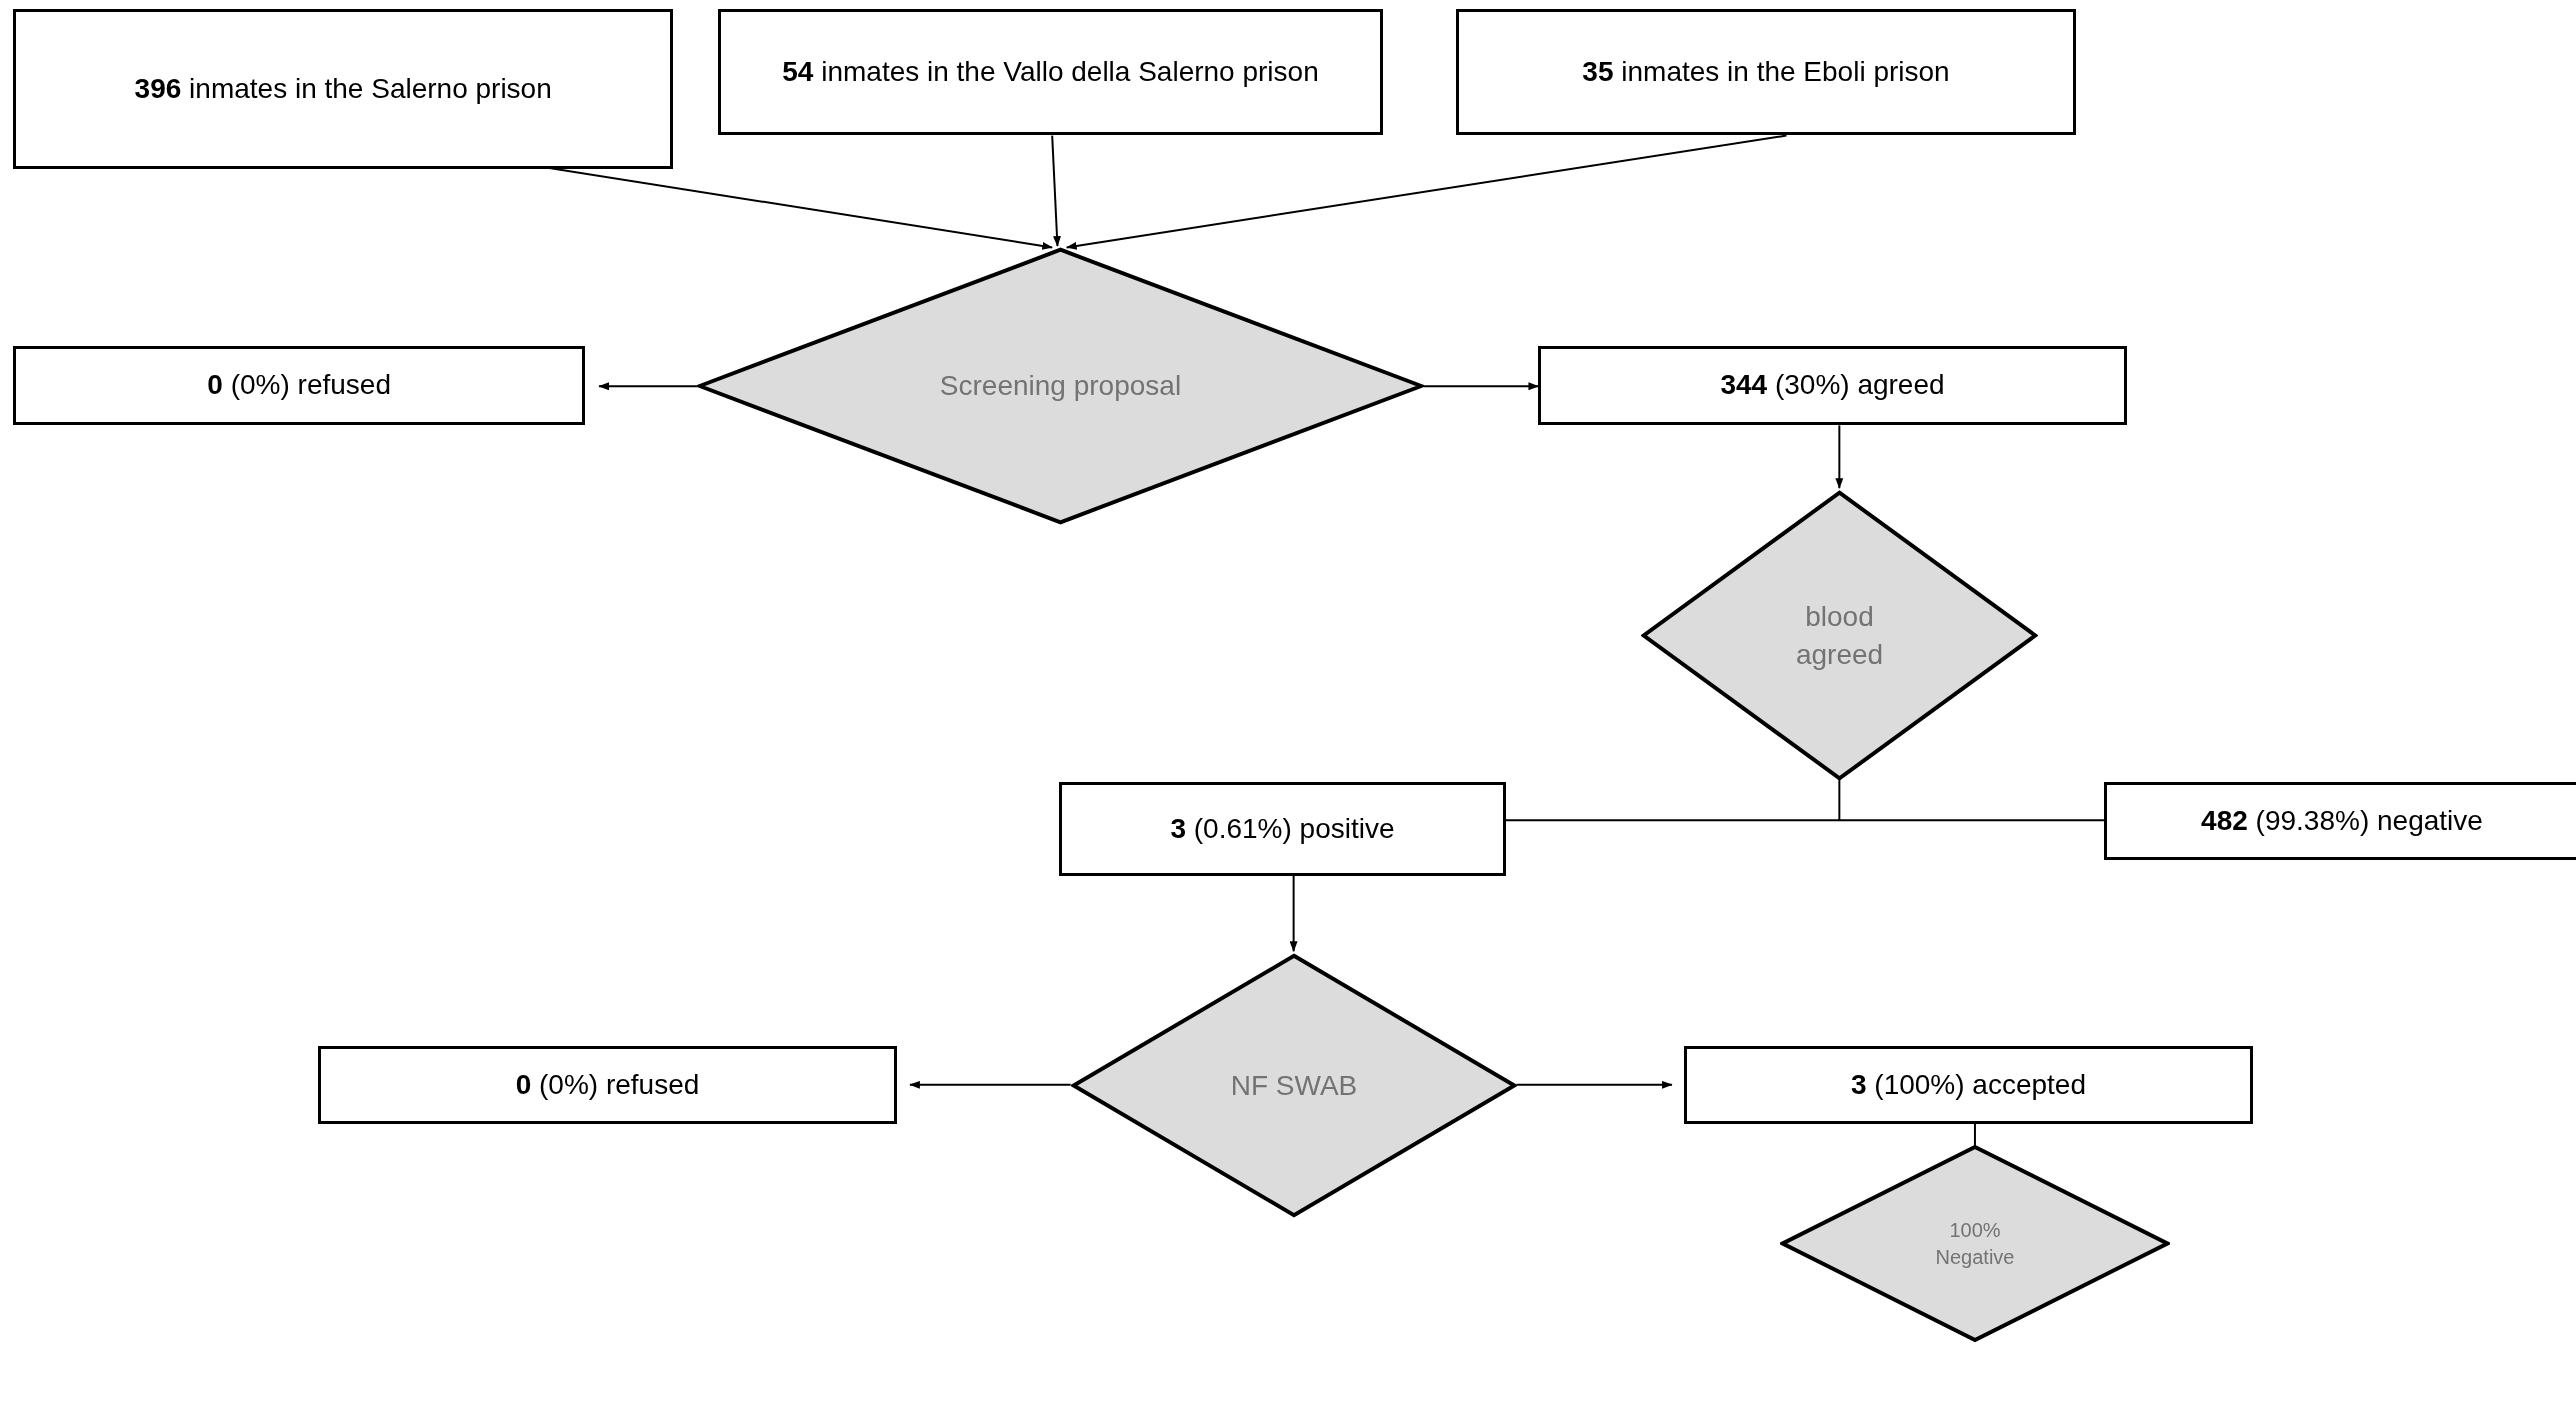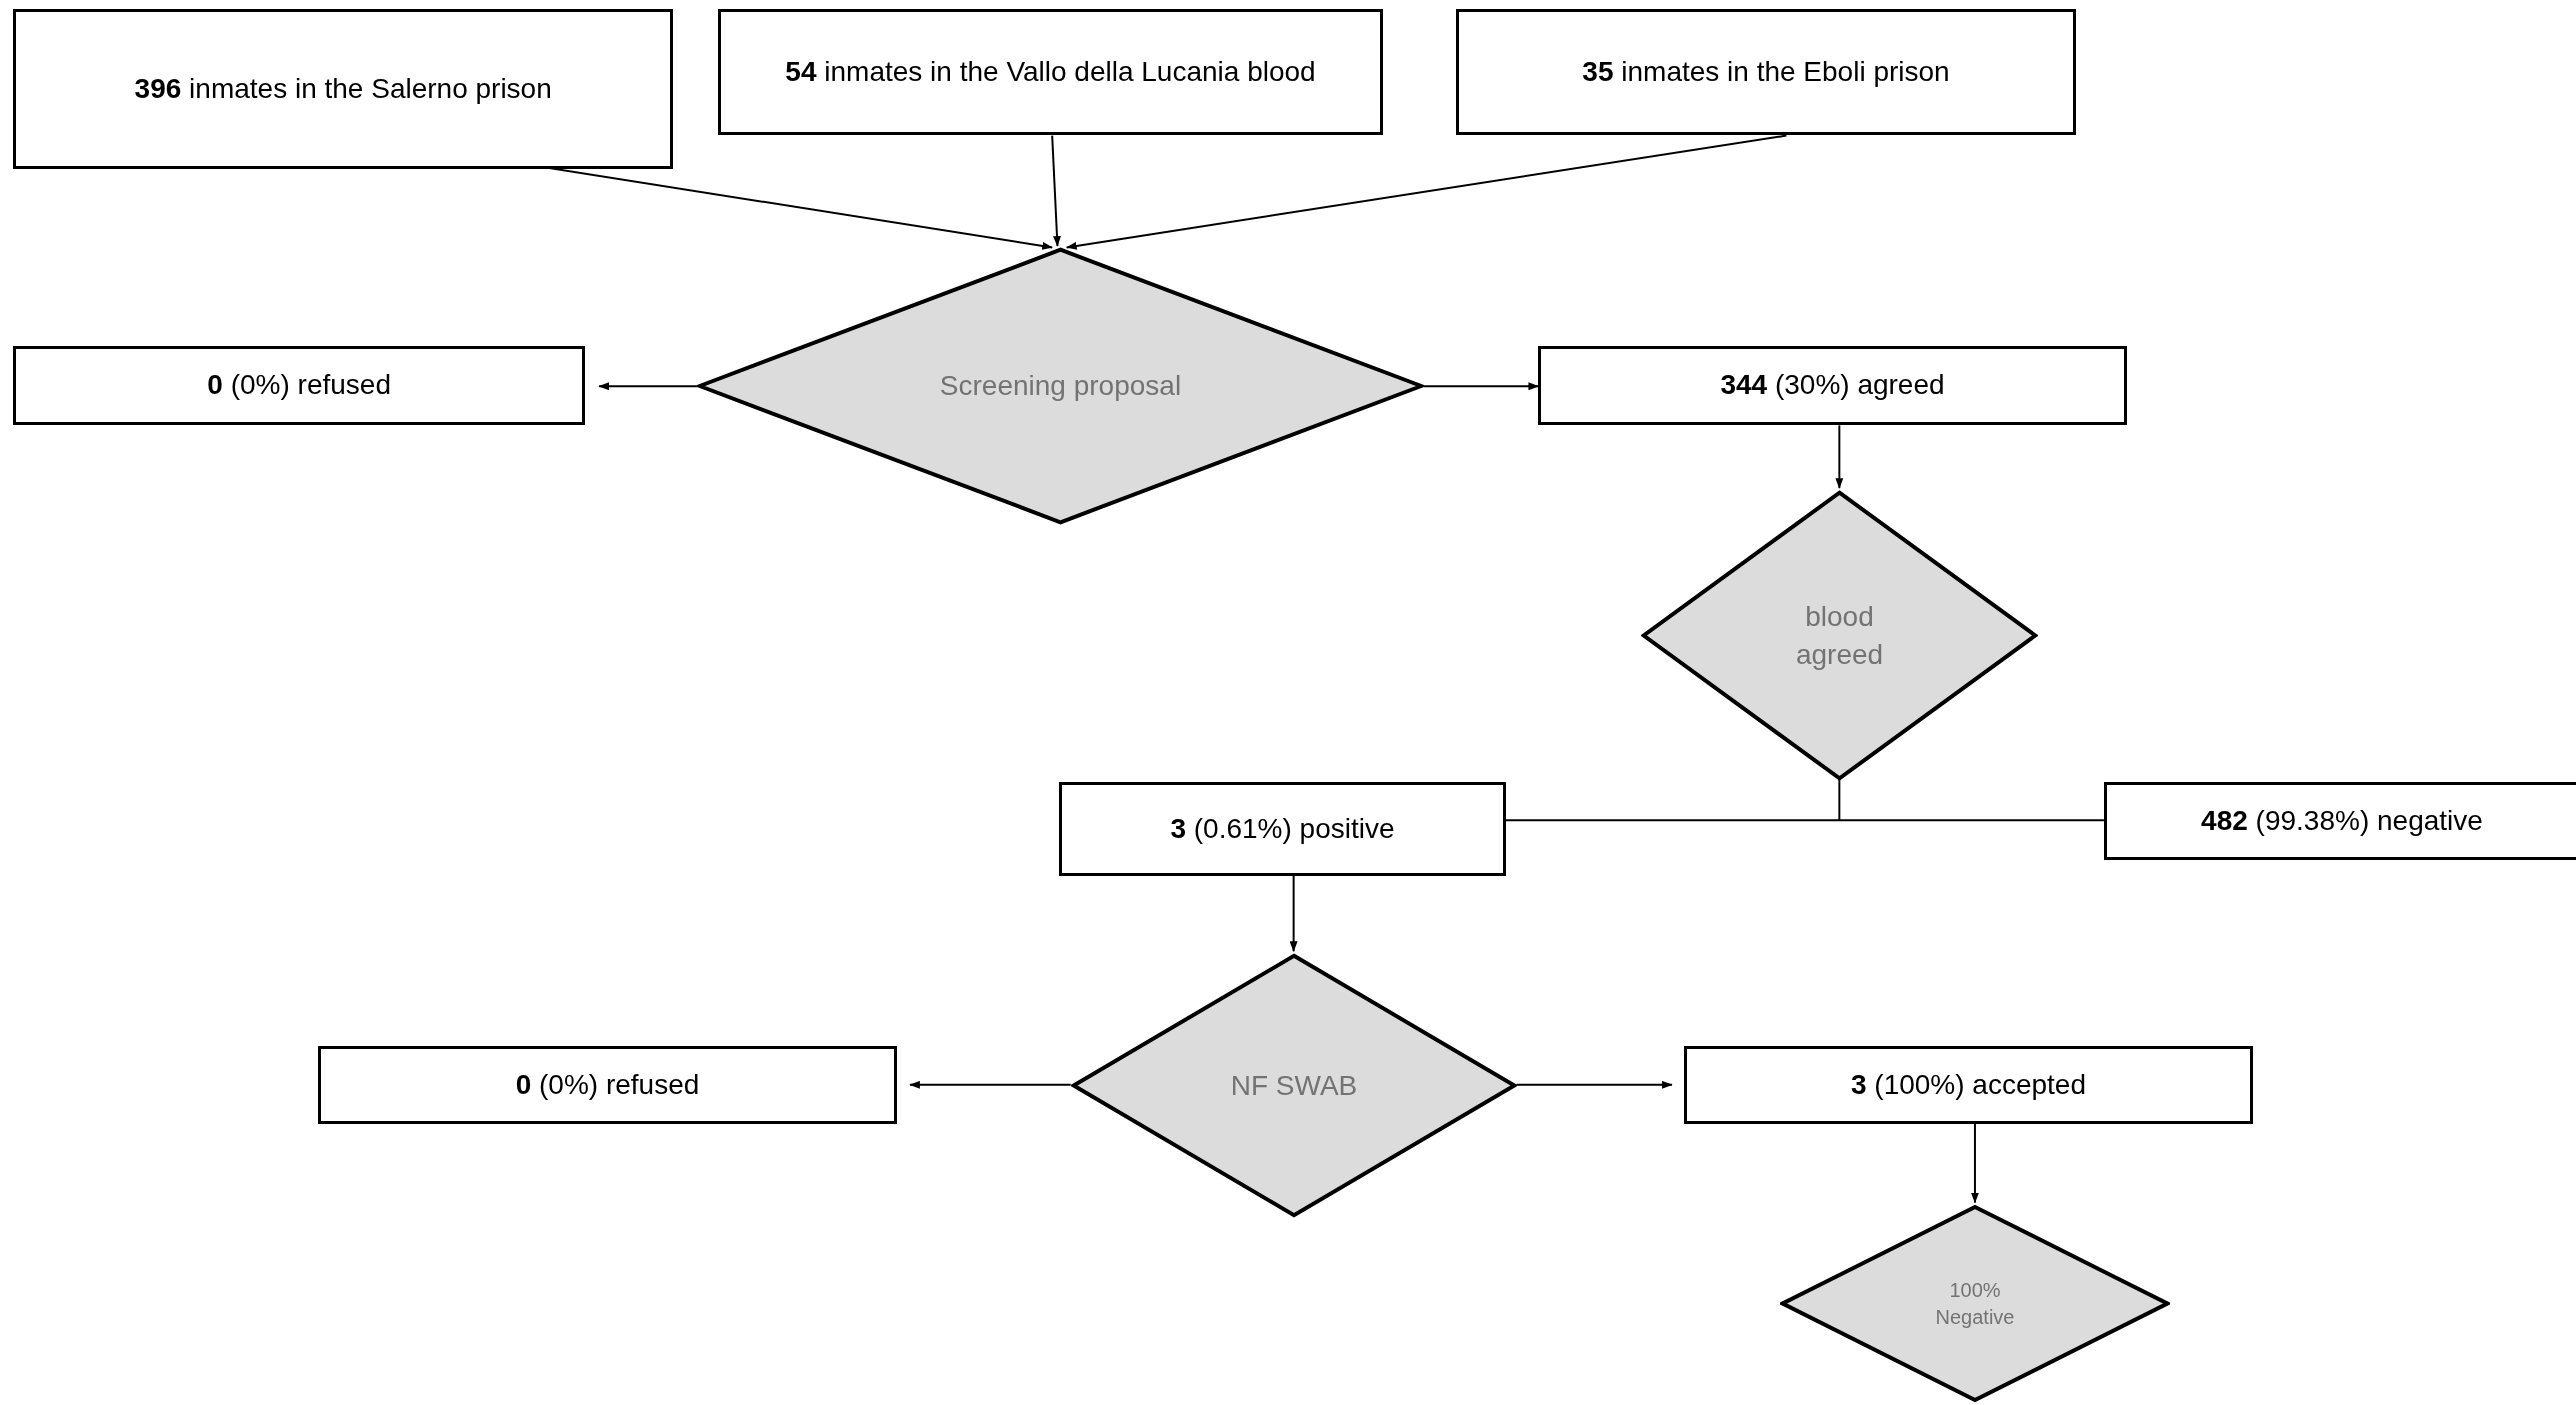--- a/index.html
+++ b/index.html
@@ -52,21 +52,21 @@
   </svg>
 
   <div class="box" style="left:13.2px;top:9.3px;width:660px;height:160px;">
     <div class="txt">
       <b>396</b><span> inmates in the Salerno prison</span>
     </div>
   </div>
 
   <div class="box" style="left:718px;top:9.3px;width:665px;height:126px;">
     <div class="txt">
-      <b>54</b><span> inmates in the Vallo della Lucania blood</span>
+      <b>54</b><span> inmates in the Vallo della Salerno prison</span>
     </div>
   </div>
 
   <div class="box" style="left:1456px;top:9.3px;width:620px;height:126px;">
     <div class="txt">
       <b>35</b><span> inmates in the Eboli prison</span>
     </div>
   </div>
 
   <div class="diamond" style="left:697px;top:247px;width:727px;height:278px;">
@@ -122,21 +122,21 @@
       <b>0</b><span> (0%) refused</span>
     </div>
   </div>
 
   <div class="box" style="left:1684px;top:1046px;width:569px;height:78px;">
     <div class="txt">
       <b>3</b><span> (100%) accepted</span>
     </div>
   </div>
 
-  <div class="diamond small" style="left:1780px;top:1204px;width:390px;height:199px;">
+  <div class="diamond small" style="left:1780px;top:1144px;width:390px;height:199px;">
     <svg width="390" height="199" viewBox="0 0 590 300" xmlns="http://www.w3.org/2000/svg">
       <polygon points="295,4 586,150 295,296 4,150" fill="#dcdcdc" stroke="#000" stroke-width="6"></polygon>
     </svg>
     <div class="dlabel">
       <div>100%</div>
       <div>Negative</div>
     </div>
   </div>
 
 </div>

